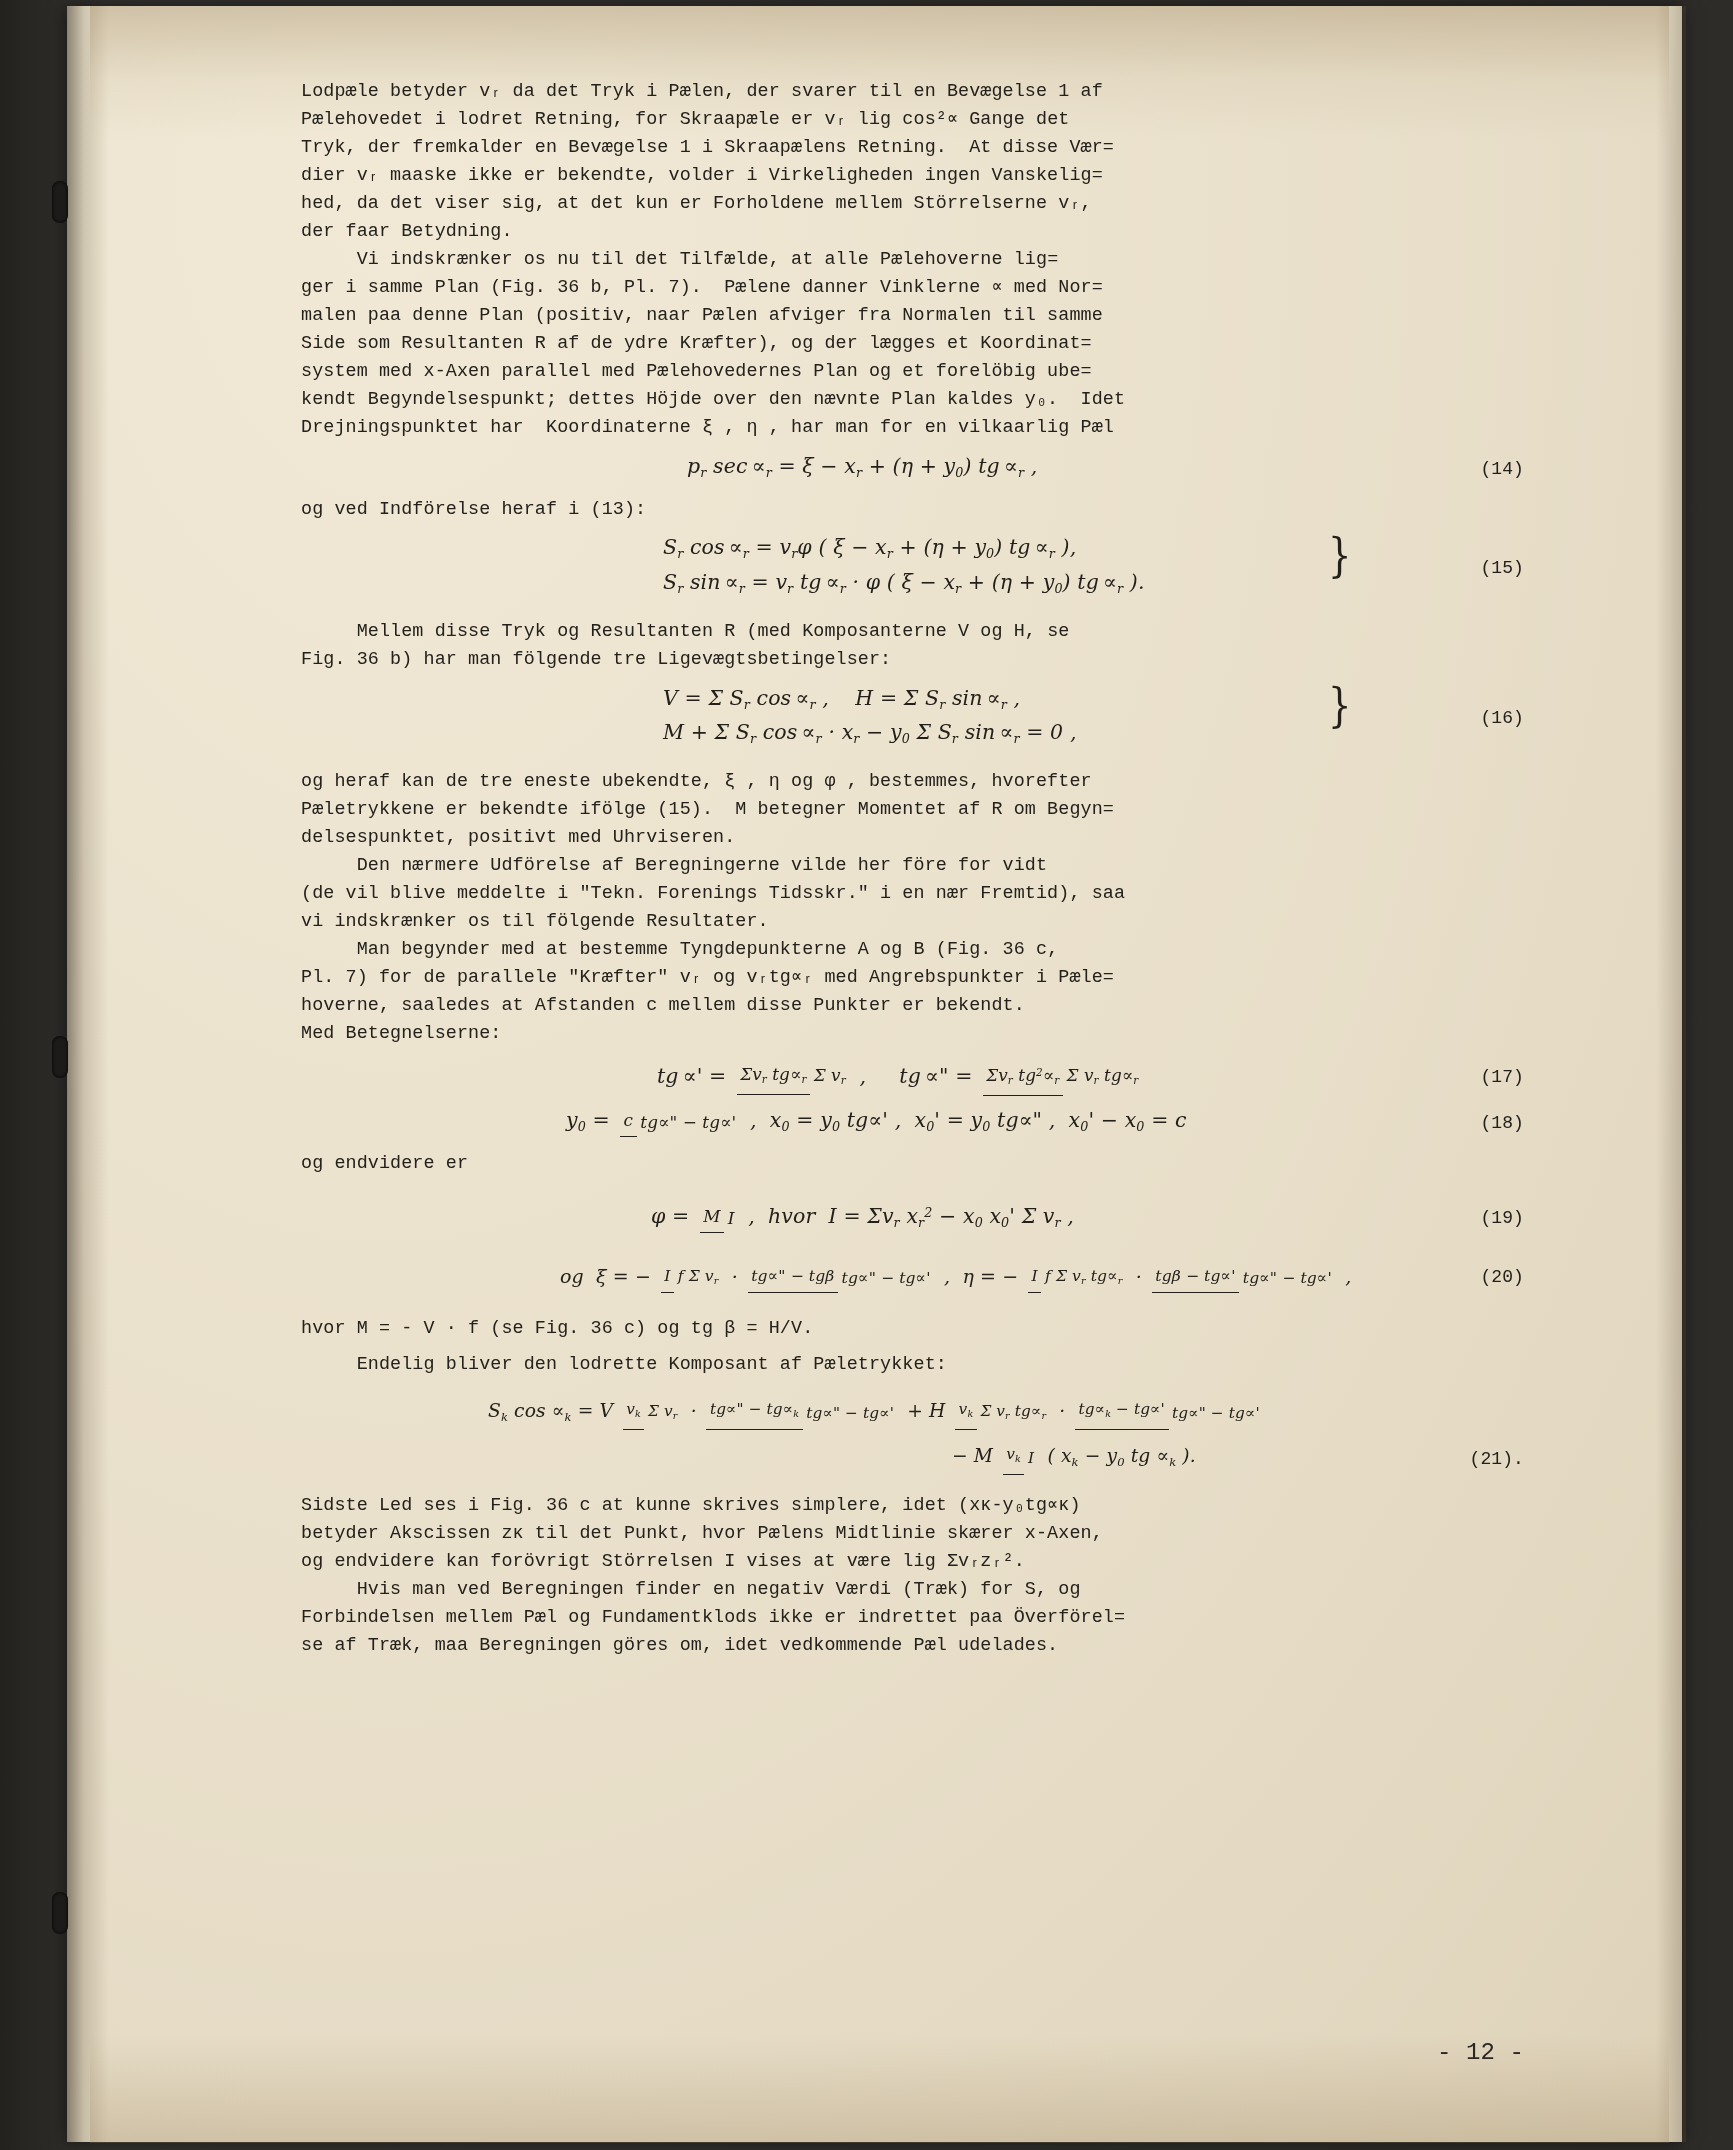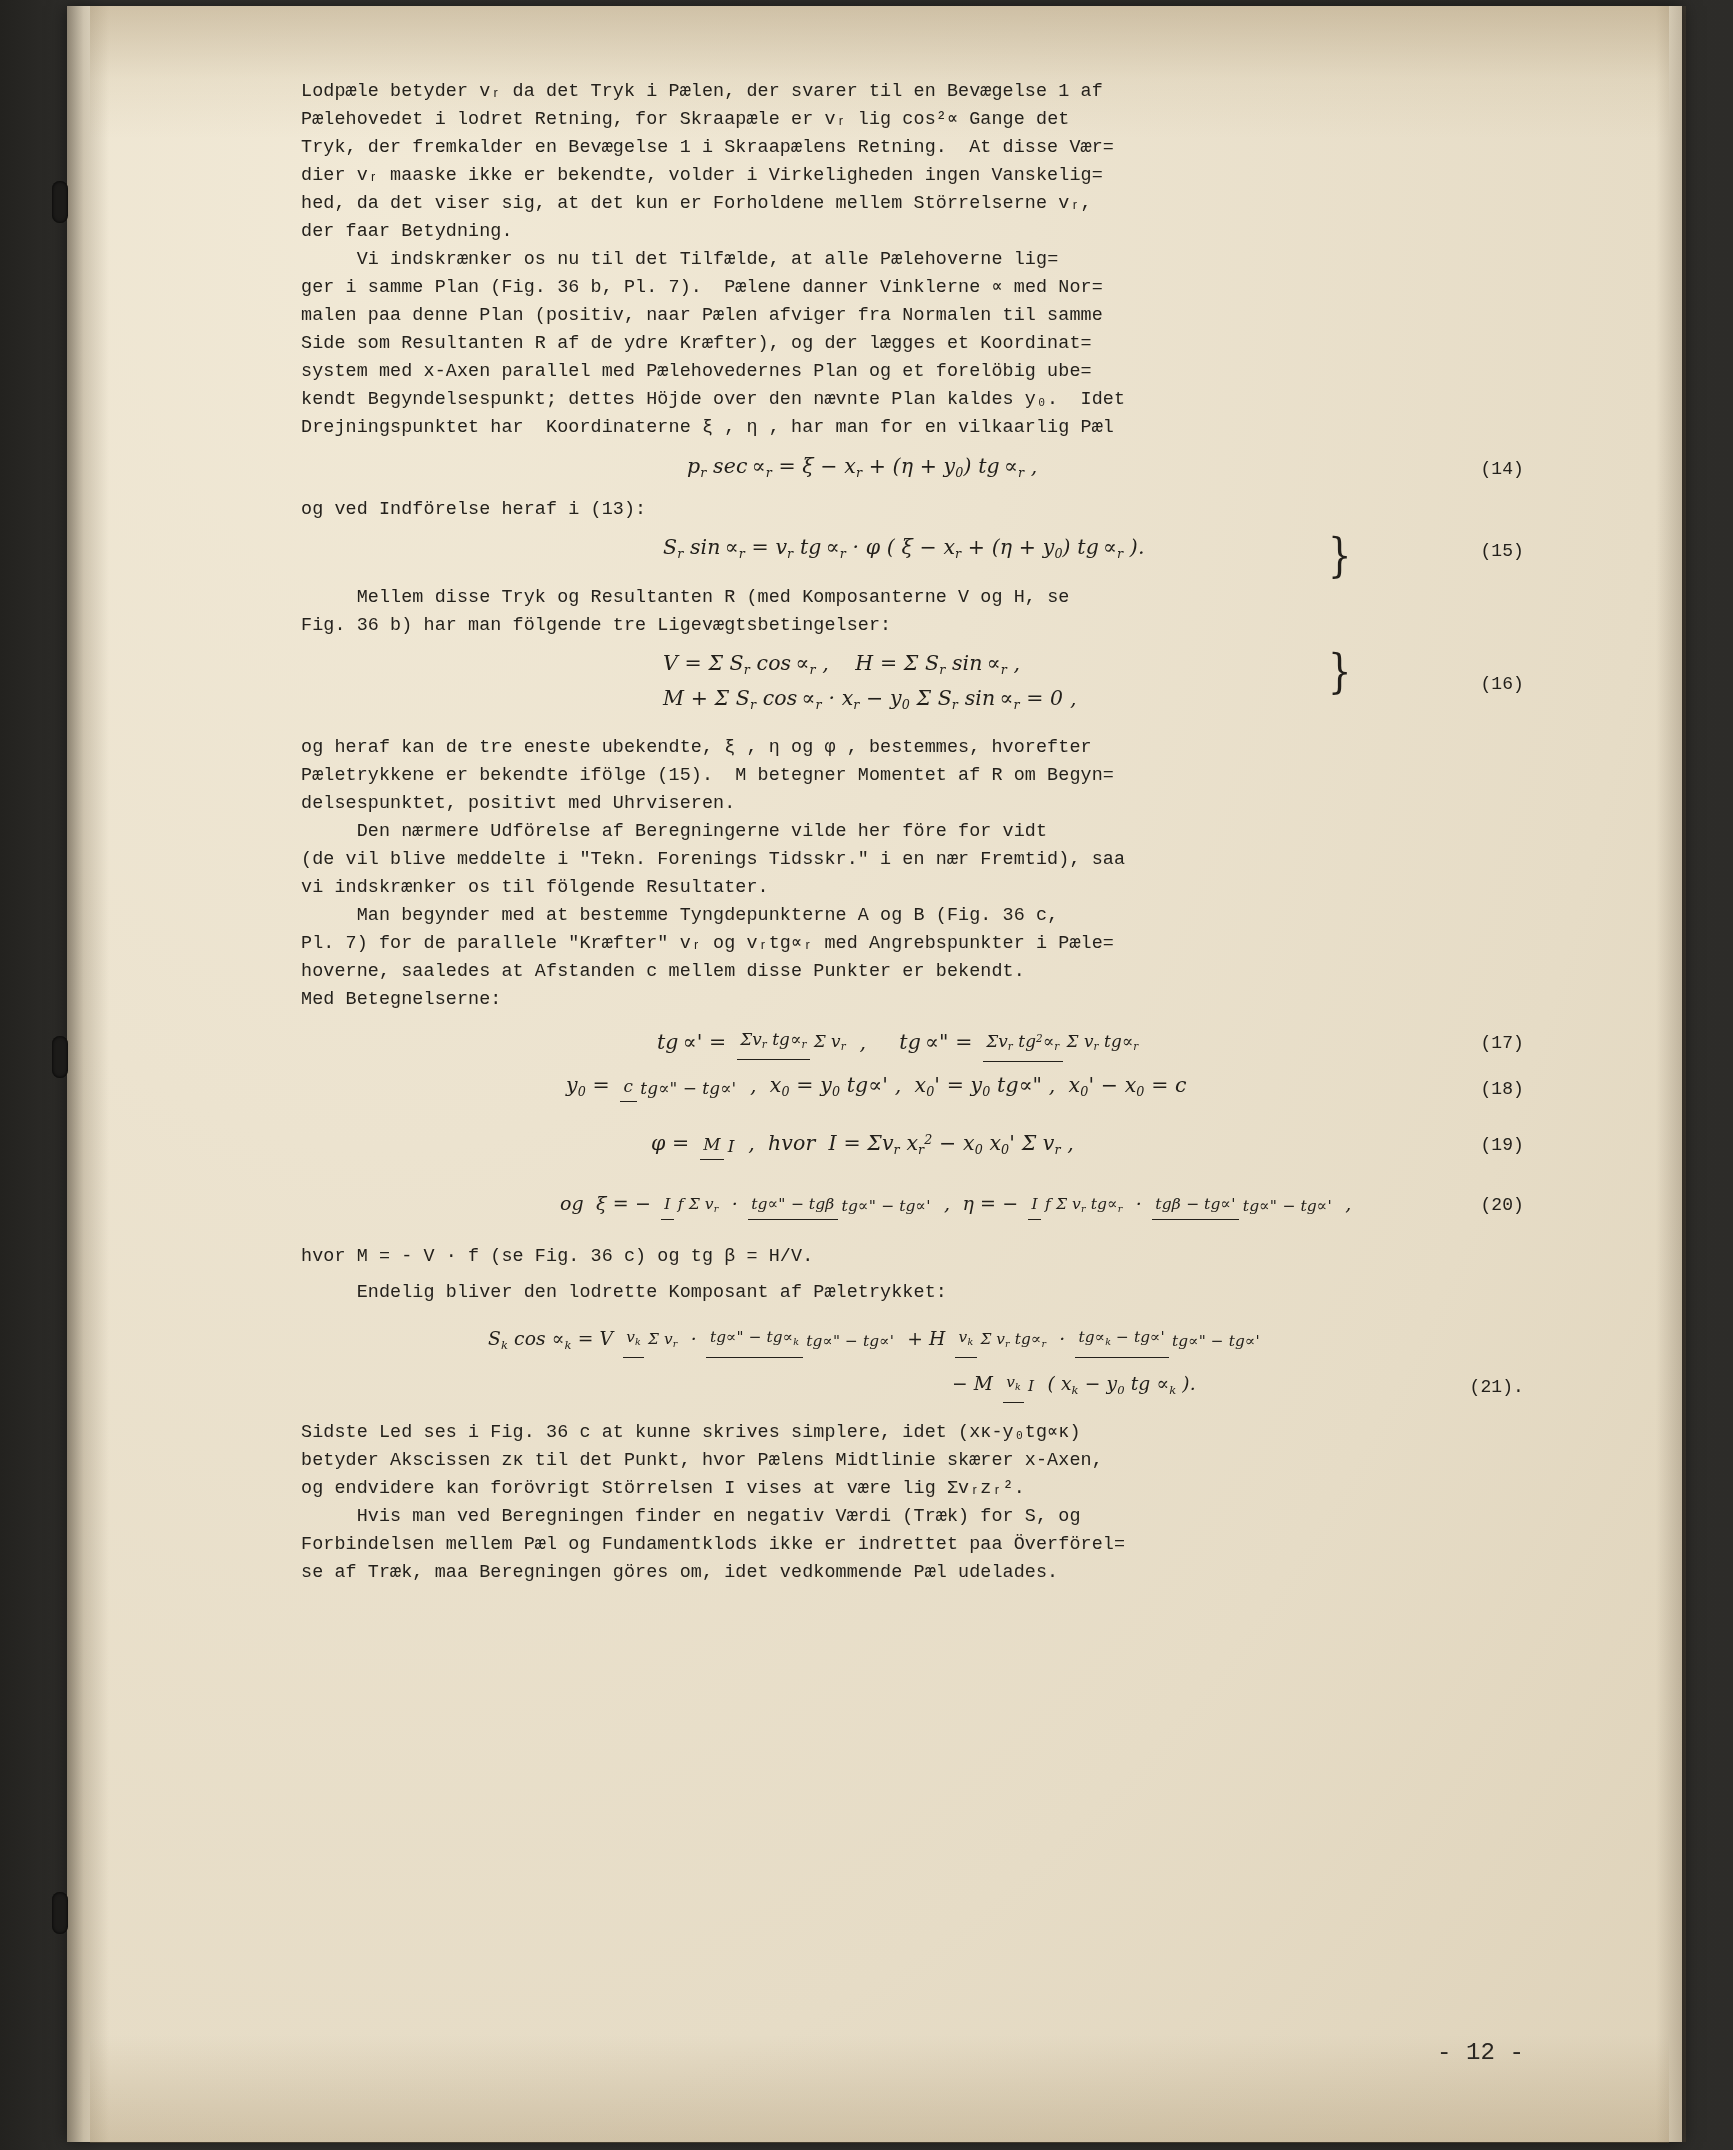--- a/index.html
+++ b/index.html
@@ -197,20 +197,23 @@
         </span>
       </div>
       <span class="eq-num">(14)</span>
     </div>
 
     <p class="para">og ved Indförelse heraf i (13):</p>
 
     <div class="eq-block eqgroup">
       <div class="lines" style="margin-left:362px;">
         <div class="eq-row">
+          <span class="eq-body">S<sub>r</sub> cos ∝<sub>r</sub> = v<sub>r</sub>φ ( ξ − x<sub>r</sub> + (η + y<sub>0</sub>) tg ∝<sub>r</sub> ),</span>
+        </div>
+        <div class="eq-row">
           <span class="eq-body">S<sub>r</sub> sin ∝<sub>r</sub> = v<sub>r</sub> tg ∝<sub>r</sub> · φ ( ξ − x<sub>r</sub> + (η + y<sub>0</sub>) tg ∝<sub>r</sub> ).</span>
         </div>
       </div>
       <span class="brace" style="position:absolute;left:1024px;top:8.4px;">}</span>
       <span class="eq-num">(15)</span>
     </div>
 
     <p class="para" style="margin-top:15.7px">     Mellem disse Tryk og Resultanten R (med Komposanterne V og H, se
 Fig. 36 b) har man fölgende tre Ligevægtsbetingelser:</p>
 
@@ -266,20 +269,21 @@
           <span class="frac">
               <span class="num">c</span>
               <span class="den">tg∝" − tg∝'</span>
             </span>
           ,&nbsp; x<sub>0</sub> = y<sub>0</sub> tg∝' ,&nbsp; x<sub>0</sub>' = y<sub>0</sub> tg∝" ,&nbsp; x<sub>0</sub>' − x<sub>0</sub> = c
         </span>
       </div>
       <span class="eq-num">(18)</span>
     </div>
 
+    <p class="para">og endvidere er</p>
 
     <div class="eq-block eqgroup" style="margin-top:20.5px;margin-bottom:20.5px;">
       <div class="eq-row" style="padding-left:350px;font-style:italic;">
         <span class="eq-body">
           φ = <span class="frac">
               <span class="num">M</span>
               <span class="den">I</span>
             </span>
           ,&nbsp; hvor&nbsp; I = Σv<sub>r</sub> x<sub>r</sub><sup>2</sup> − x<sub>0</sub> x<sub>0</sub>' Σ v<sub>r</sub> ,
         </span>

